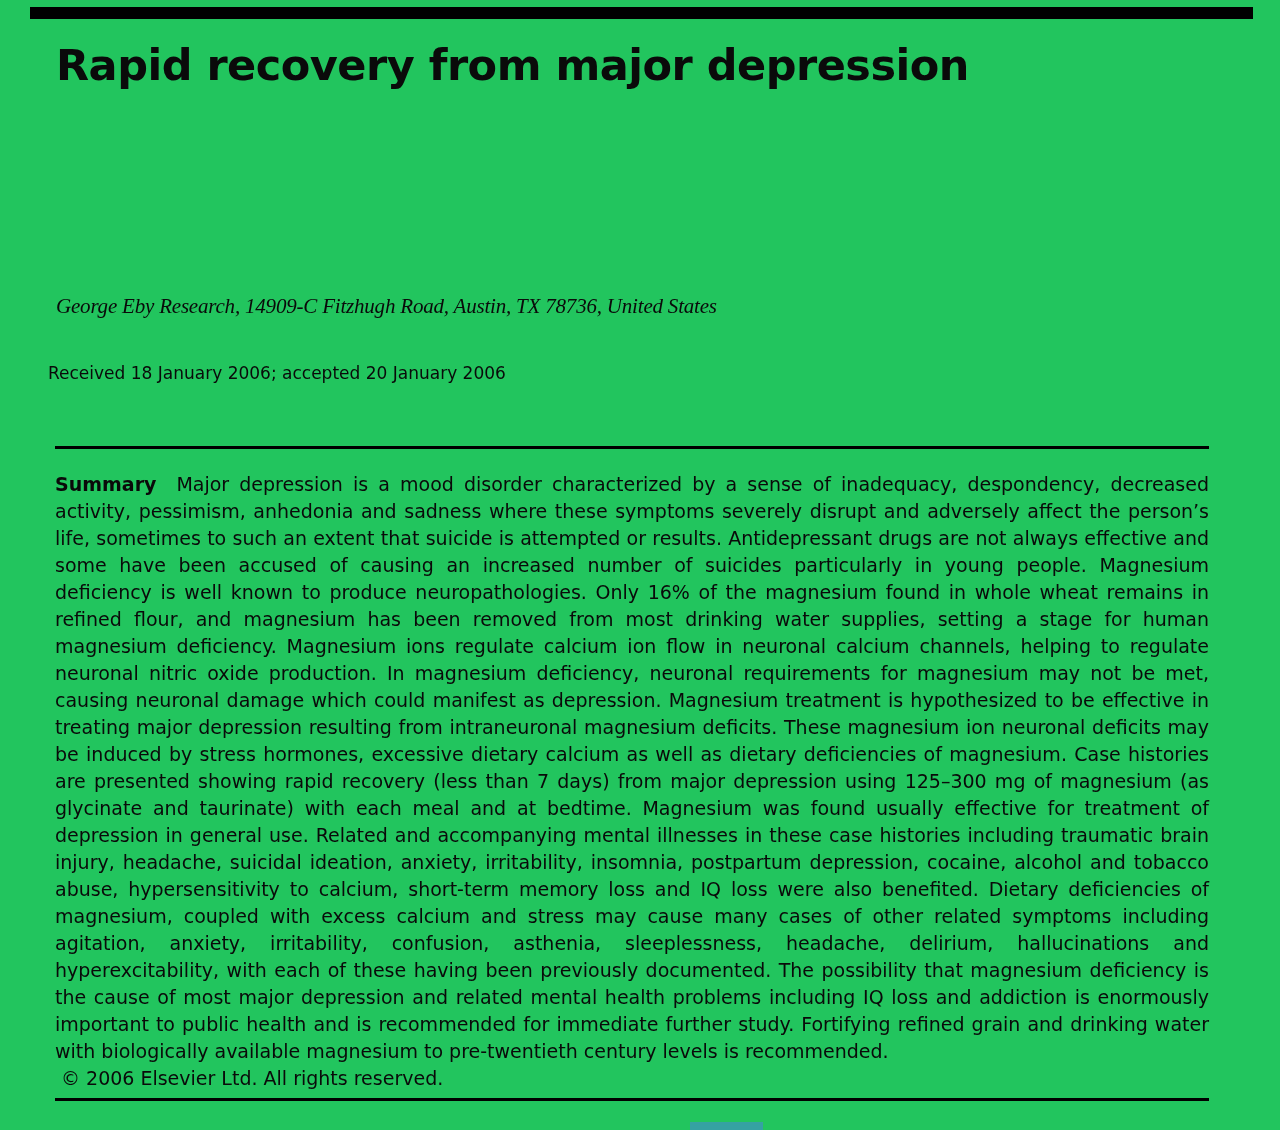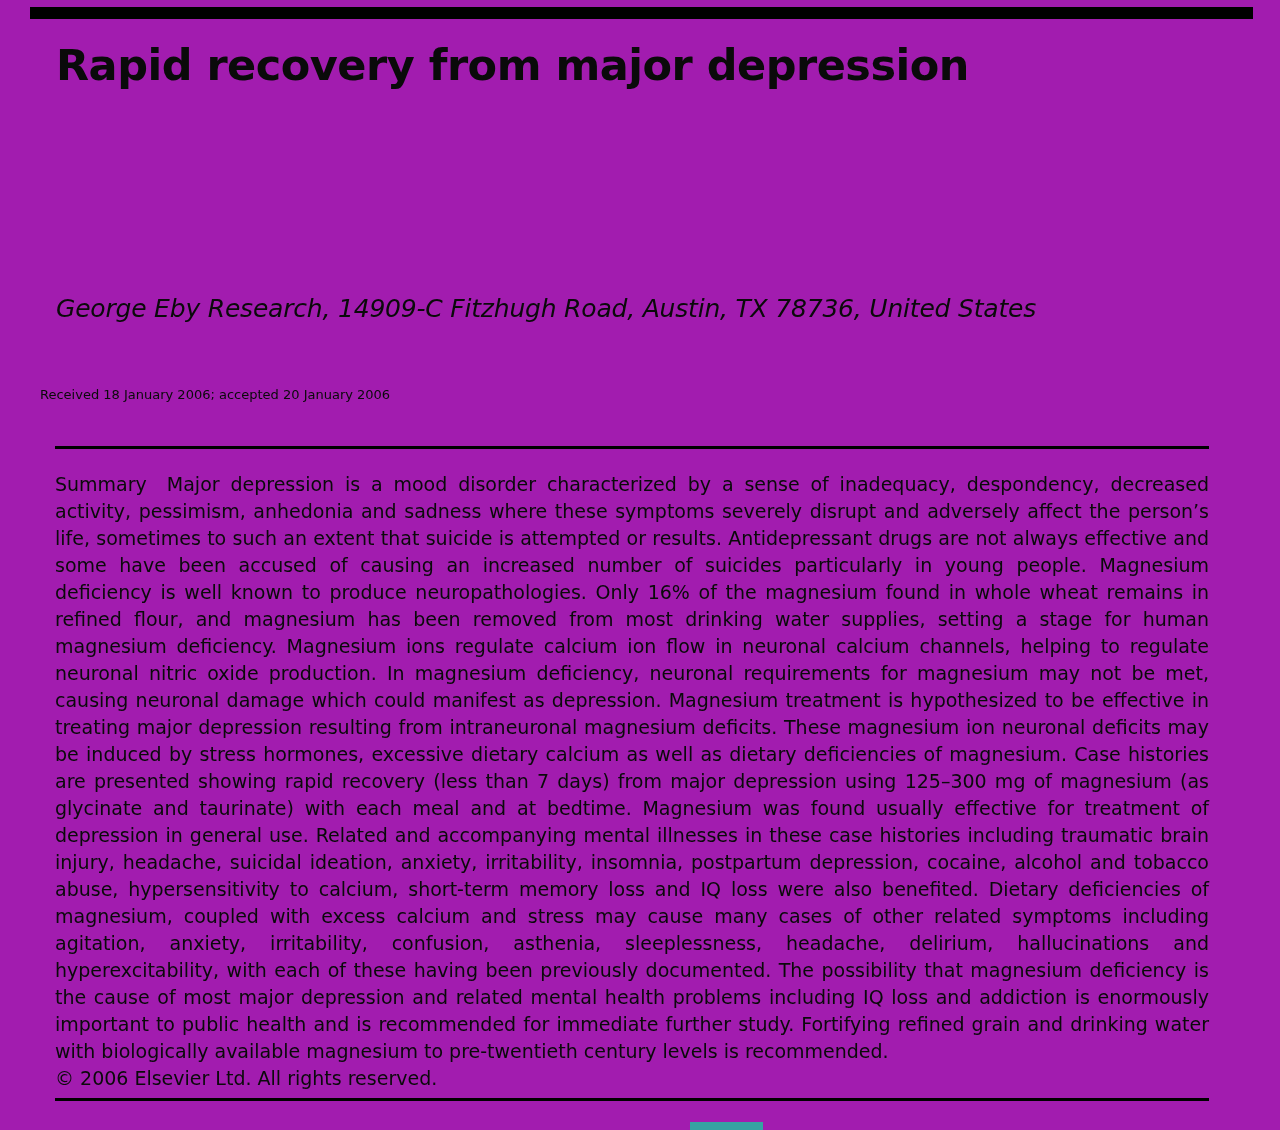--- a/index.html
+++ b/index.html
@@ -3,21 +3,21 @@
 <meta charset="utf-8">
 <style>
   * { margin: 0; padding: 0; box-sizing: border-box; }
   html, body {
     width: 1280px; height: 1130px;
     background: #ffffff;
     font-family: "DejaVu Sans", sans-serif;
     color: #0a0a0a;
     overflow: hidden;
   }
-  .page { position: absolute; top: 0; left: 0; width: 1280px; height: 1130px; background: #a21caf; }
+  .page { position: absolute; top: 0; left: 0; width: 1280px; height: 1130px; background: #22c55e; }
 
   .header-rule {
     position: absolute; left: 30px; top: 7px;
     width: 1223px; height: 12px;
   }
 
   .title {
     position: absolute; left: 56px; top: 36px;
     width: 1100px;
     font-size: 43px; font-weight: bold;
@@ -29,43 +29,42 @@
     font-size: 28px; font-weight: bold; letter-spacing: -0.2px;
   }
   .authors .fn-marker {
     vertical-align: super;
     font-size: 70%;
     margin-left: 7px;
   }
 
   .affiliation {
     position: absolute; left: 56px; top: 294px;
-    font-size: 25px; font-style: italic; letter-spacing: -0.2px;
+    font-size: 21px; font-style: italic; letter-spacing: -0.2px; font-family: Liberation Serif, serif;
   }
 
   .dates {
-    position: absolute; left: 40px; top: 363px;
-    font-size: 13px;
-    margin-top: 24px;
+    position: absolute; left: 48px; top: 363px;
+    font-size: 17px;
   }
 
   .rule {
     position: absolute; left: 55px; width: 1154px; height: 3px;
   }
   .rule-top { top: 446px; }
   .rule-bottom { top: 1098px; }
 
   .summary-block {
     position: absolute; left: 55px; top: 471px;
     width: 1154px;
     font-size: 19px; line-height: 27px;
   }
   .summary-para { text-align: justify; }
-  .summary-label { font-weight: normal; margin-right: 20px; }
-  .copyright { text-align: left; }
+  .summary-label { font-weight: bold; margin-right: 20px; }
+  .copyright { text-align: left; margin-left: 6px; }
 
   .accent-fragment {
     position: absolute; left: 690px; top: 1122px;
     width: 73px; height: 8px;
   }
 </style>
 </head>
 <body>
 
 <div class="page">

